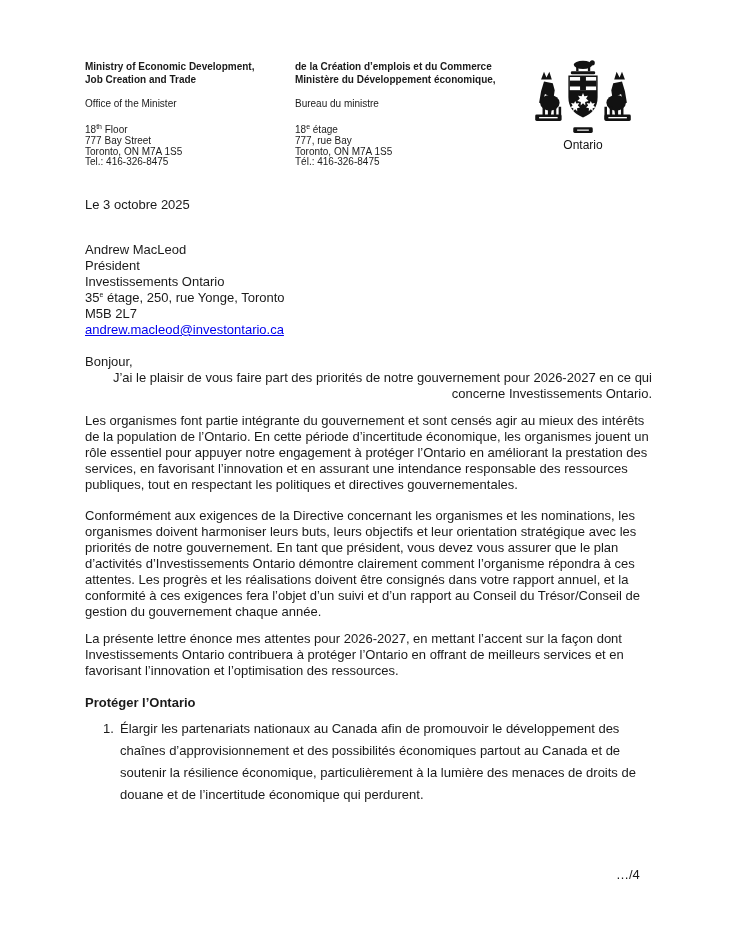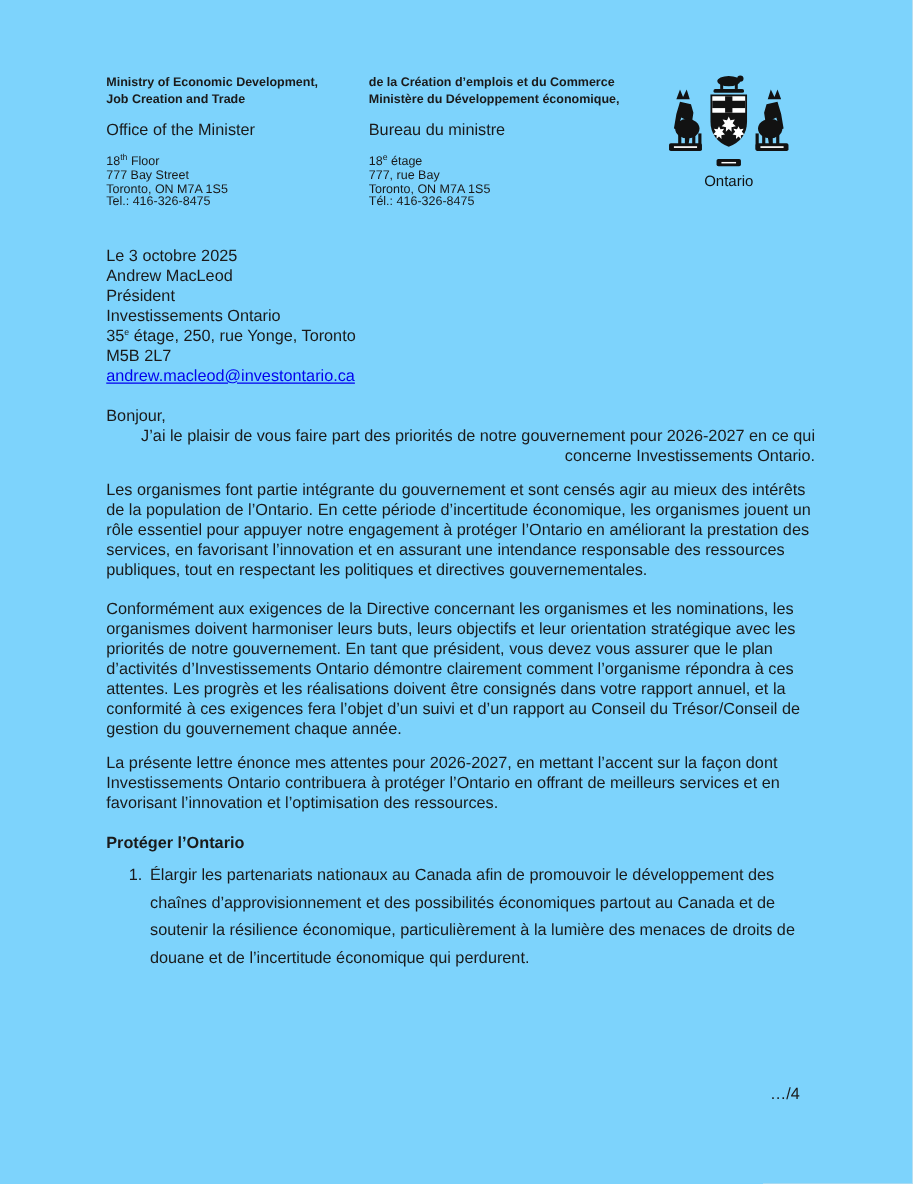--- a/index.html
+++ b/index.html
@@ -1,46 +1,46 @@
 <!DOCTYPE html>
 <html><head>
 <meta charset="utf-8">
 <style>
   * { margin: 0; padding: 0; box-sizing: border-box; }
   html, body { background: #e8e8e8; }
   .page {
     position: relative;
     width: 730px;
     height: 947px;
-    background: #7dd3fc;
+    background: #ffffff;
     font-family: "Liberation Sans", sans-serif;
     color: #1a1a1a;
     margin: 0 auto;
     overflow: hidden;
   }
 
   
   .hdr-en { position: absolute; left: 85px; top: 60px; width: 205px; }
   .hdr-fr { position: absolute; left: 295px; top: 60px; width: 238px; }
   .ministry { font-weight: bold; font-size: 10px; line-height: 13px; }
-  .office   { font-size: 13px; line-height: 12px; margin-top: 12px; }
+  .office   { font-size: 10px; line-height: 12px; margin-top: 12px; }
   .addr     { font-size: 10px; line-height: 10.8px; margin-top: 15px; }
   sup.s     { font-size: 7px; line-height: 0; }
 
   .hdr-logo { position: absolute; left: 531px; top: 58px; width: 104px; text-align: center; }
   .hdr-logo svg { display: block; margin: 0 auto; }
   .wordmark { font-size: 12px; line-height: 15px; margin-top: 2px; color: #111; }
 
   
   .body {
     position: absolute;
     left: 85px; top: 197px; width: 567px;
     font-size: 13px; line-height: 16px;
   }
-  .recipient  { }
+  .recipient  { margin-top: 29px; }
   .salutation { margin-top: 16px; }
   .para-a { margin-top: 0; text-align: right; }
   .para-b { margin-top: 11px; }
   .para-c { margin-top: 15px; }
   .para-d { margin-top: 11px; }
   .heading { margin-top: 16px; font-weight: bold; }
   .email-link { color: #0000ee; text-decoration: underline; cursor: pointer; }
 
   .list { margin-top: 7px; }
   .list-item { display: flex; line-height: 22px; margin-left: 18px; }

